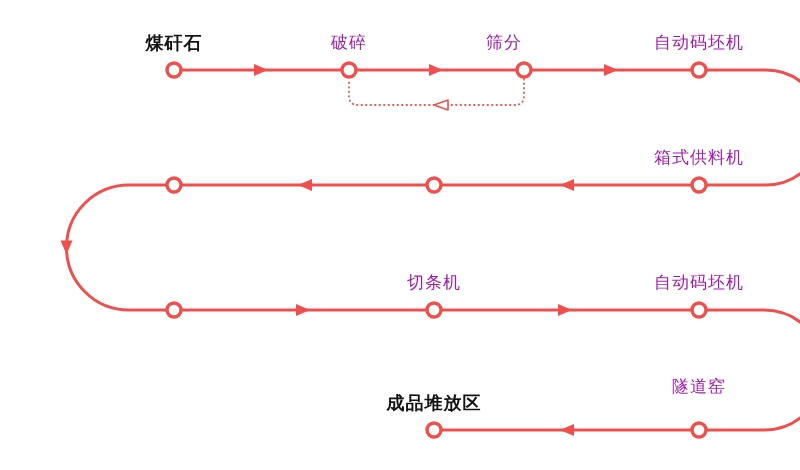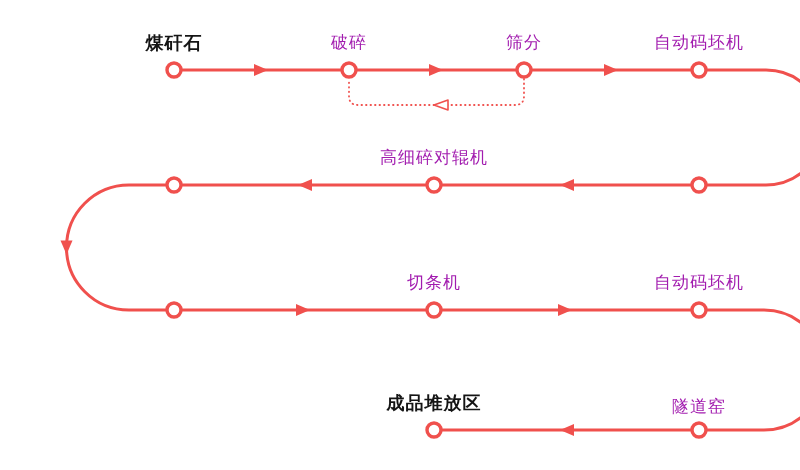--- a/index.html
+++ b/index.html
@@ -66,21 +66,21 @@
     <circle class="node-dot" cx="130" cy="185" r="7"></circle>
     <circle class="node-dot" cx="130" cy="310" r="7"></circle>
     <circle class="node-dot" cx="390" cy="310" r="7"></circle>
     <circle class="node-dot" cx="655" cy="310" r="7"></circle>
     <circle class="node-dot" cx="655" cy="430" r="7"></circle>
     <circle class="node-dot" cx="390" cy="430" r="7"></circle>
   </svg>
 
   <div class="node-label bold" style="left:130px;top:32px;">煤矸石</div>
   <div class="node-label" style="left:305px;top:32px;">破碎</div>
-  <div class="node-label" style="left:480px;top:32px;">筛分</div>
+  <div class="node-label" style="left:460px;top:32px;">筛分</div>
   <div class="node-label" style="left:655px;top:32px;">自动码坯机</div>
-  <div class="node-label" style="left:390px;top:147px;">高细碎对辊机</div>
+  <div class="node-label" style="left:655px;top:147px;">箱式供料机</div>
   <div class="node-label" style="left:390px;top:272px;">切条机</div>
   <div class="node-label" style="left:655px;top:272px;">自动码坯机</div>
-  <div class="node-label" style="left:655px;top:396px;text-align:right;">隧道窑</div>
+  <div class="node-label" style="left:655px;top:376px;text-align:right;">隧道窑</div>
   <div class="node-label bold" style="left:390px;top:392px;">成品堆放区</div>
 
 </div>
 
 </body></html>

